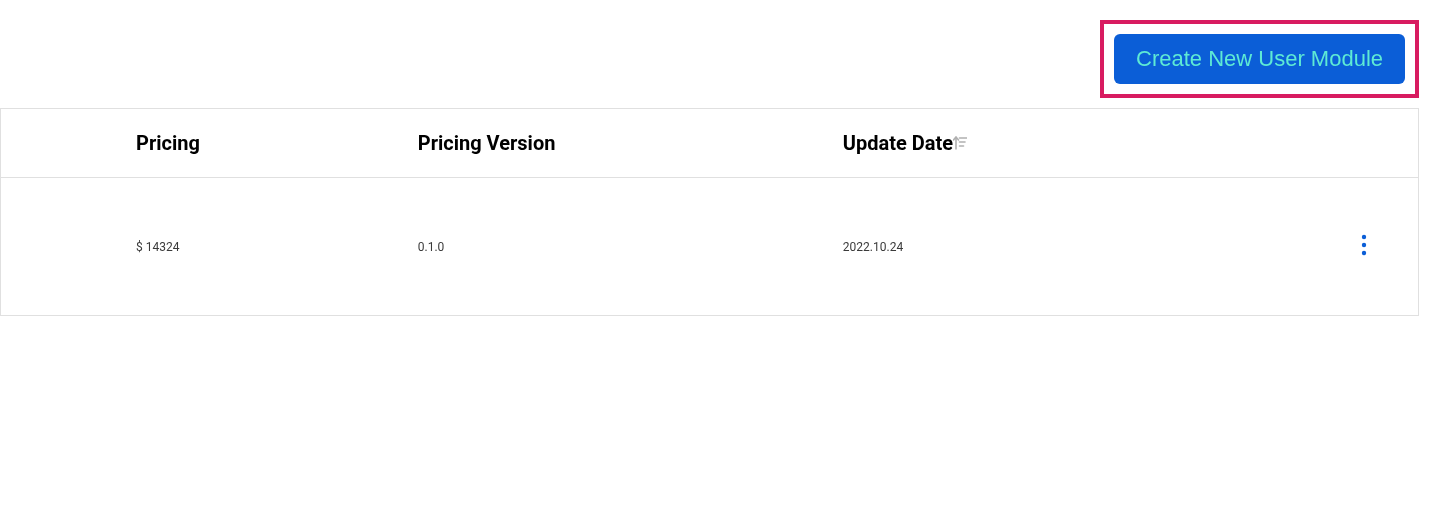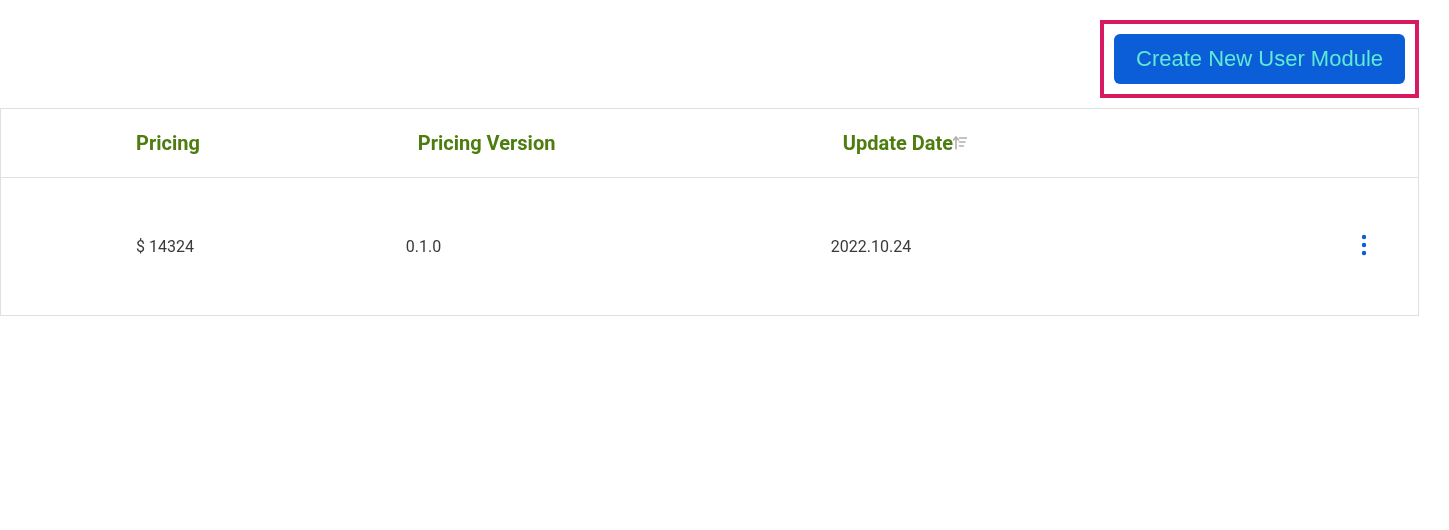--- a/index.html
+++ b/index.html
@@ -41,28 +41,28 @@
       margin: 0 30px 0 0;
     }
     table {
       width: 100%;
       border-collapse: collapse;
     }
     thead th {
       text-align: left;
       font-weight: 700;
       font-size: 20px;
-      color: #4d7c0f;
+      color: #000000;
       padding: 22px 20px;
       border-bottom: 1px solid #e0e0e0;
     }
     tbody td {
-      font-size: 16px;
+      font-size: 12px;
       color: #3a3a3a;
-      padding: 50px 8px;
+      padding: 50px 20px;
       border-bottom: 1px solid #e0e0e0;
       vertical-align: middle;
     }
     .col-pricing {
       padding-left: 135px !important;
       width: 28%;
     }
     .col-version {
       width: 30%;
     }

